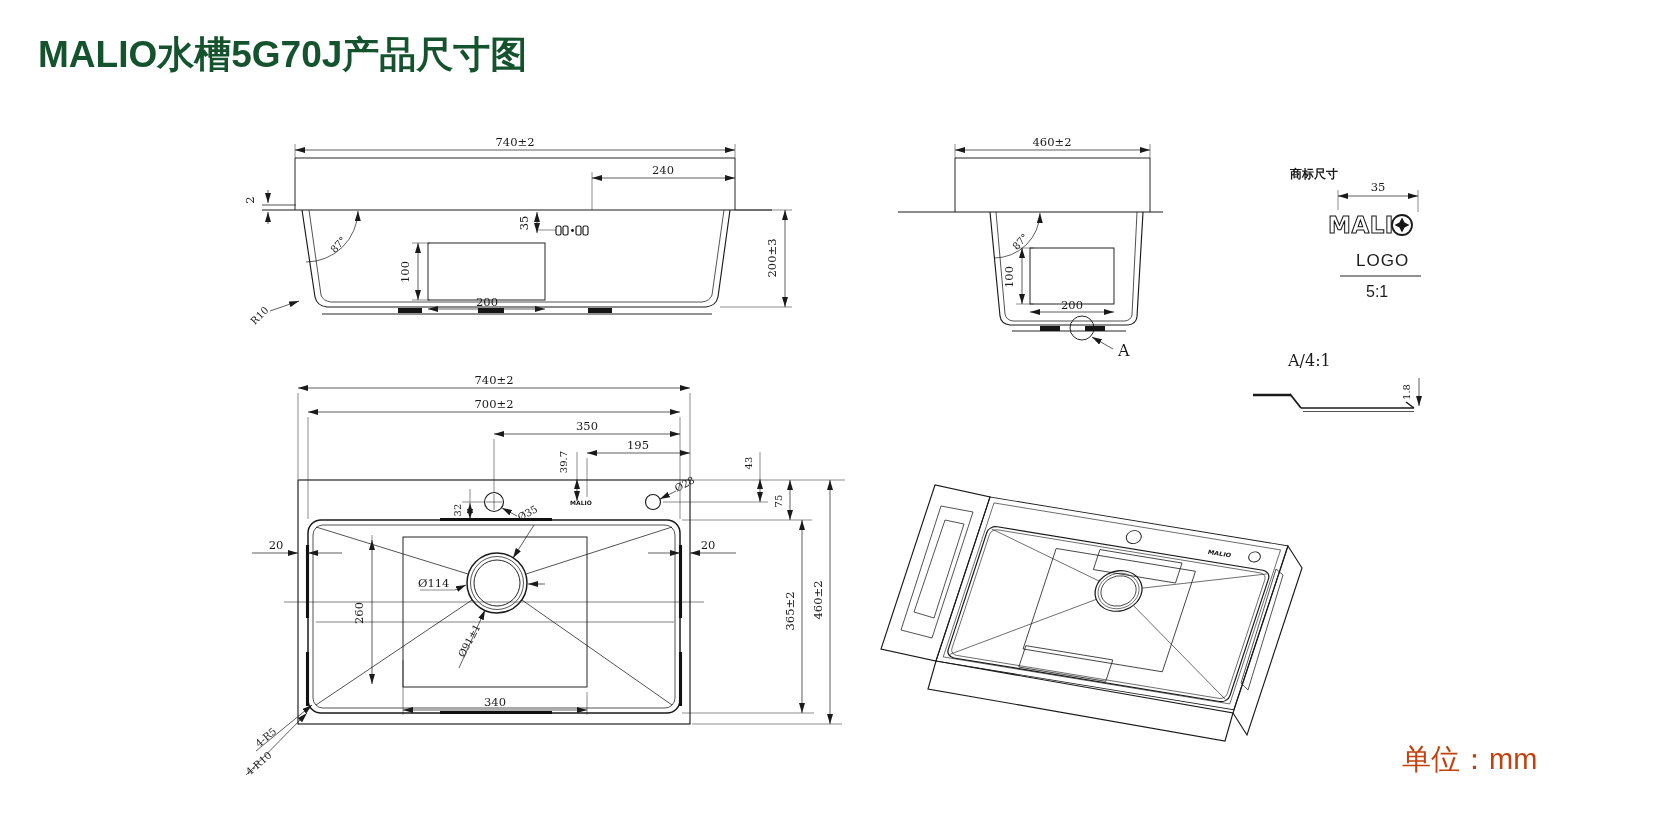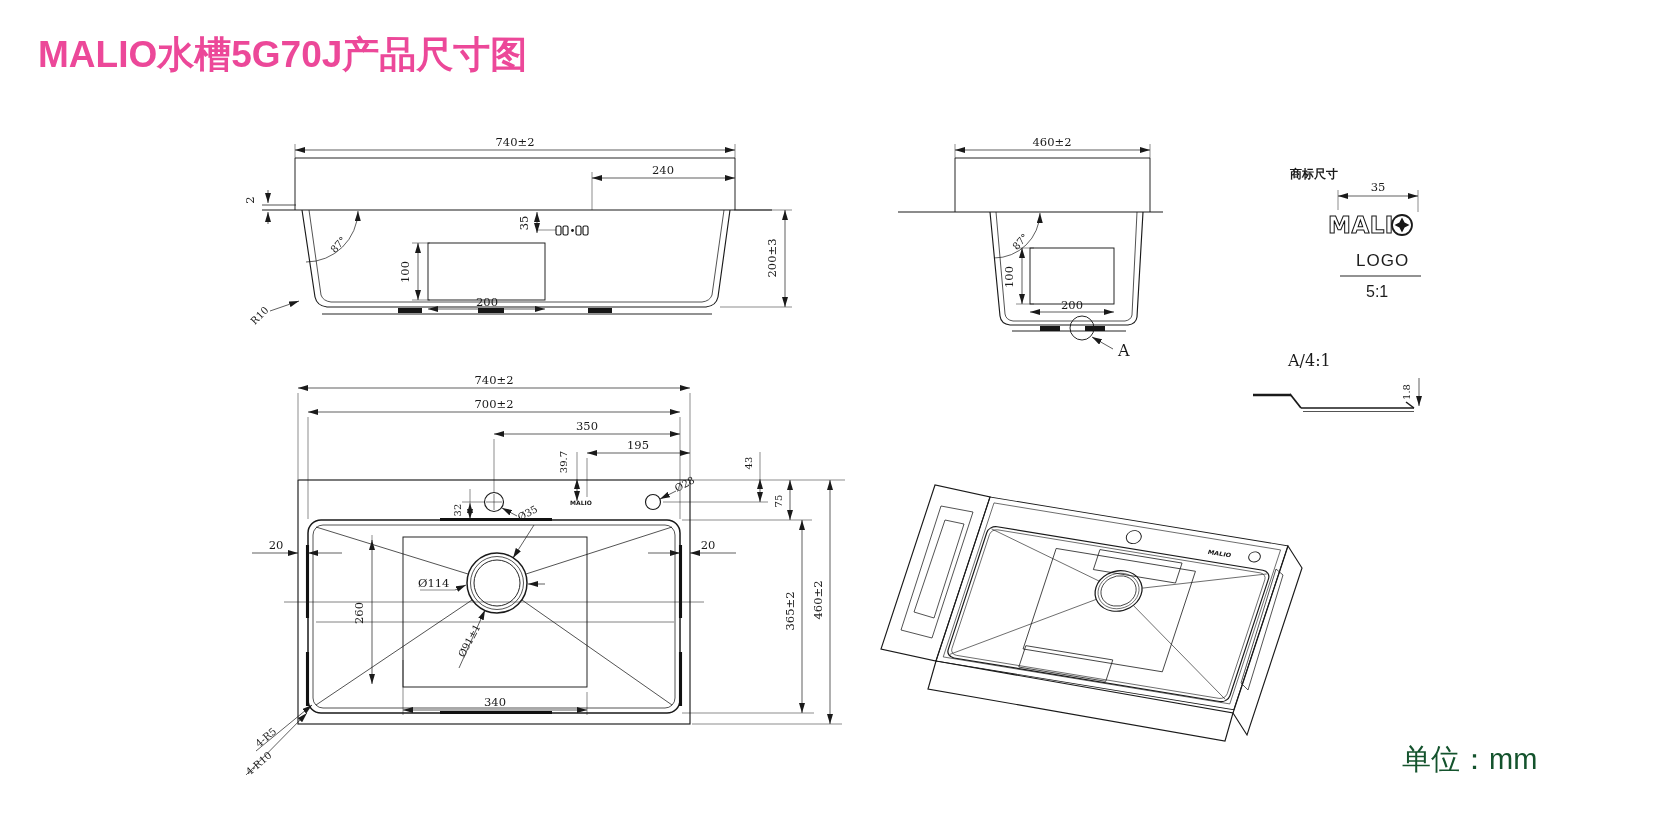--- a/index.html
+++ b/index.html
@@ -1,18 +1,18 @@
 <!DOCTYPE html>
 <html><head>
 <meta charset="utf-8">
 <style>
   html,body{margin:0;padding:0;background:#ffffff;width:1672px;height:838px;overflow:hidden;}
   #stage{position:relative;width:1672px;height:838px;background:#fff;font-family:"Liberation Sans",sans-serif;}
-  #pageTitle{position:absolute;left:38px;top:30px;font-size:37px;font-weight:bold;color:#ec4899;letter-spacing:0px;font-family:"Liberation Sans","DejaVu Sans",sans-serif;}
-  #unitNote{position:absolute;left:1402px;top:740px;font-size:29px;color:#14532d;font-family:"Liberation Sans","DejaVu Sans",sans-serif;}
+  #pageTitle{position:absolute;left:38px;top:30px;font-size:37px;font-weight:bold;color:#14532d;letter-spacing:0px;font-family:"Liberation Sans","DejaVu Sans",sans-serif;}
+  #unitNote{position:absolute;left:1402px;top:740px;font-size:29px;color:#c2410c;font-family:"Liberation Sans","DejaVu Sans",sans-serif;}
   svg{position:absolute;left:0;top:0;}
   .s{stroke:#1a1a1a;fill:none;stroke-linecap:butt;}
   .w5{stroke-width:.55}
   .w7{stroke-width:.75}
   .w9{stroke-width:.95}
   .w11{stroke-width:1.15}
   .w15{stroke-width:1.5}
   .w18{stroke-width:1.8}
   .w24{stroke-width:2.4}
   .thk{stroke:#111;stroke-width:3.1;fill:none}

